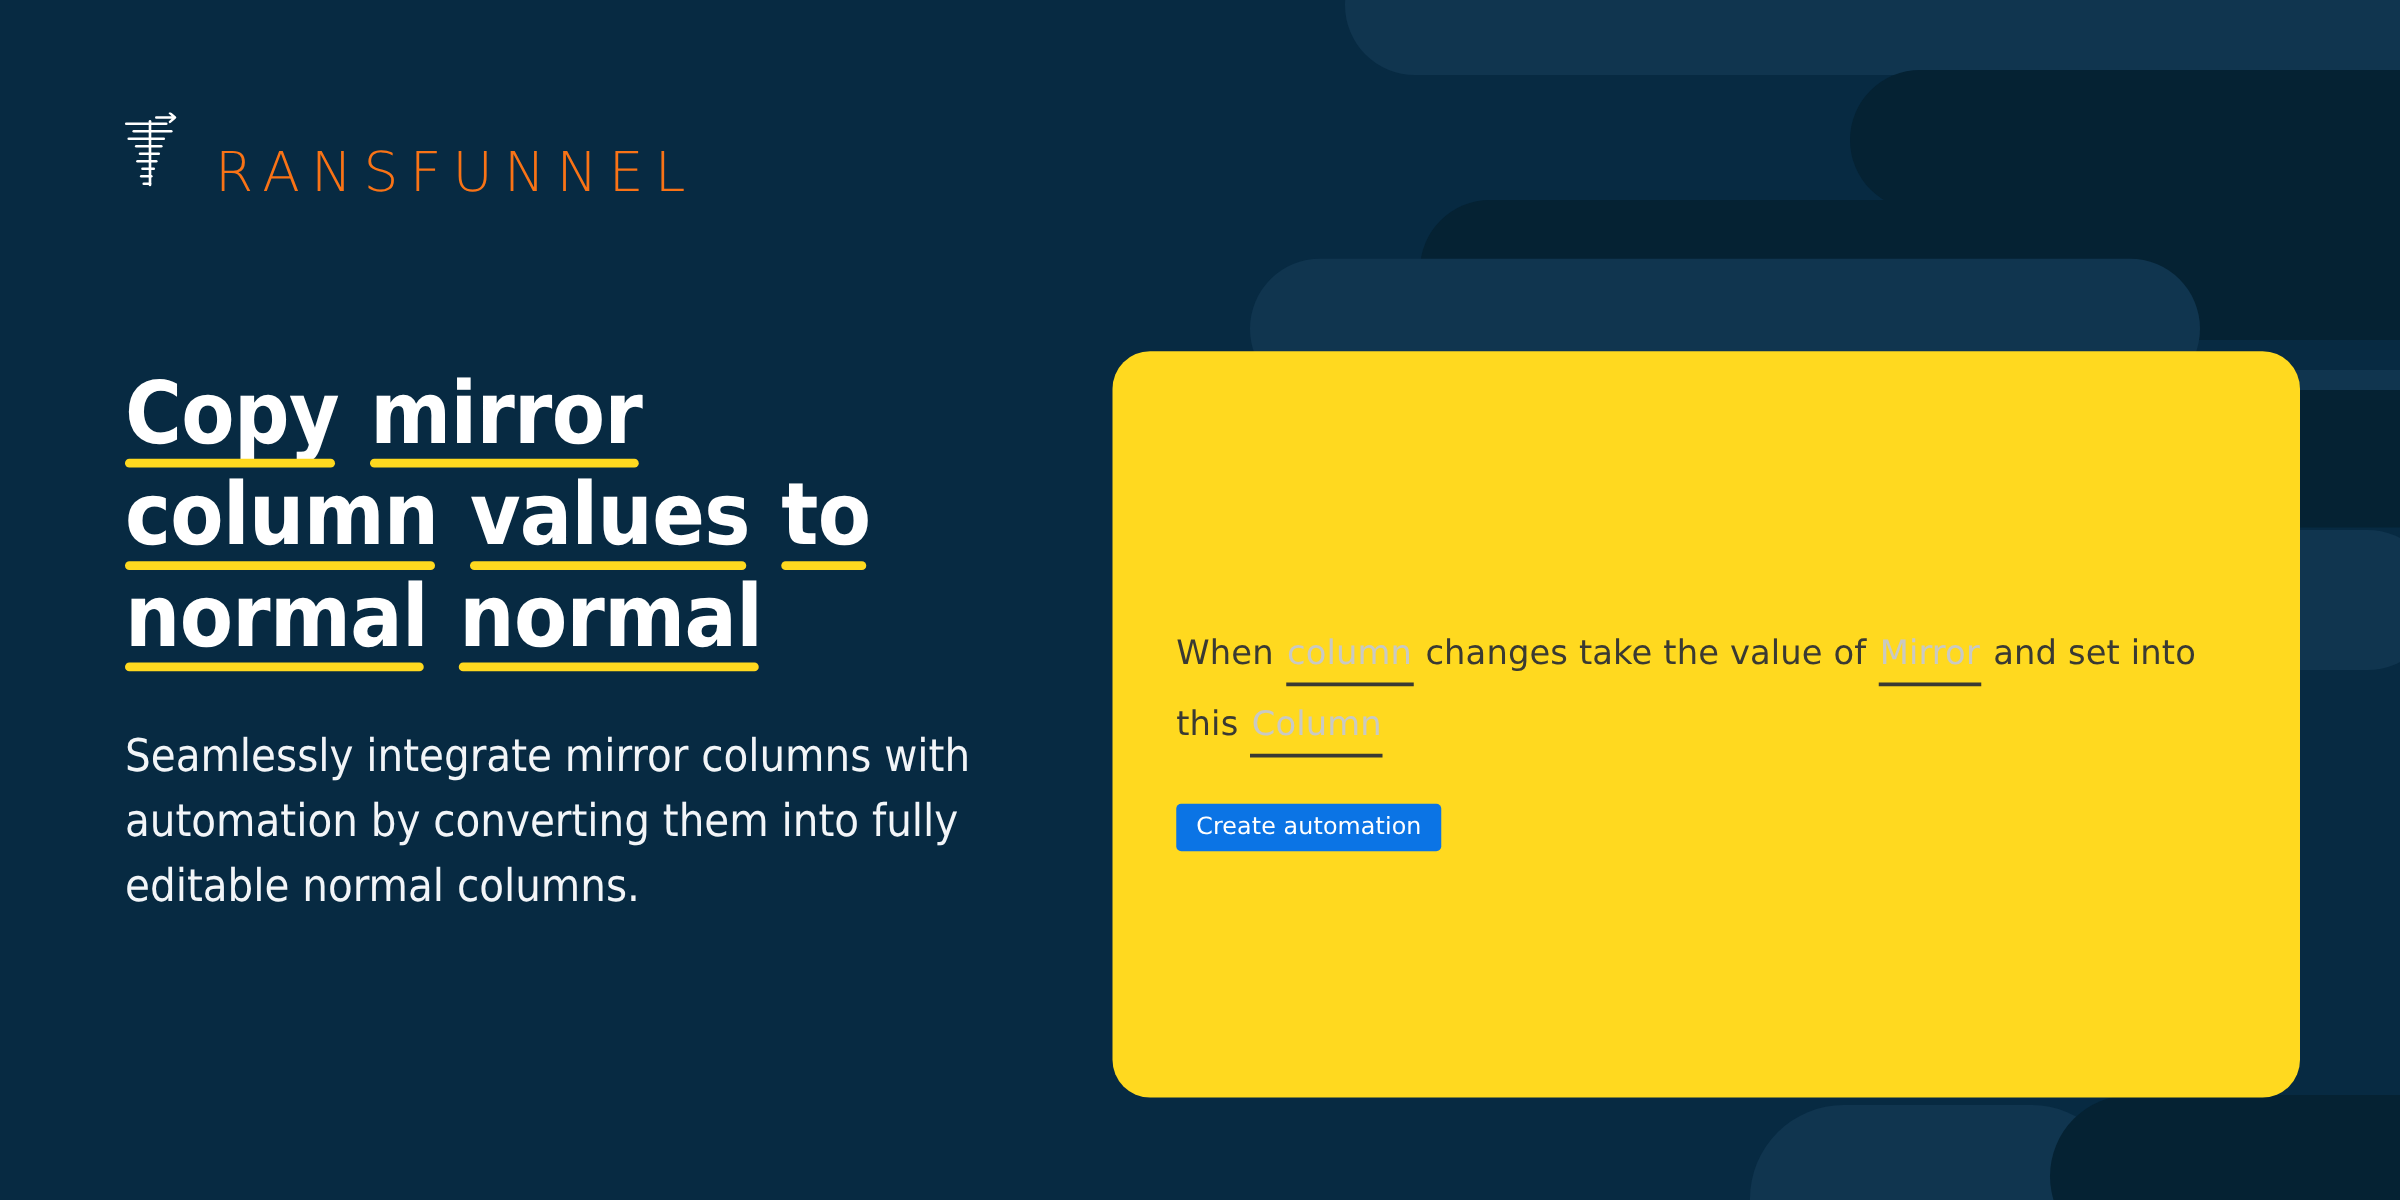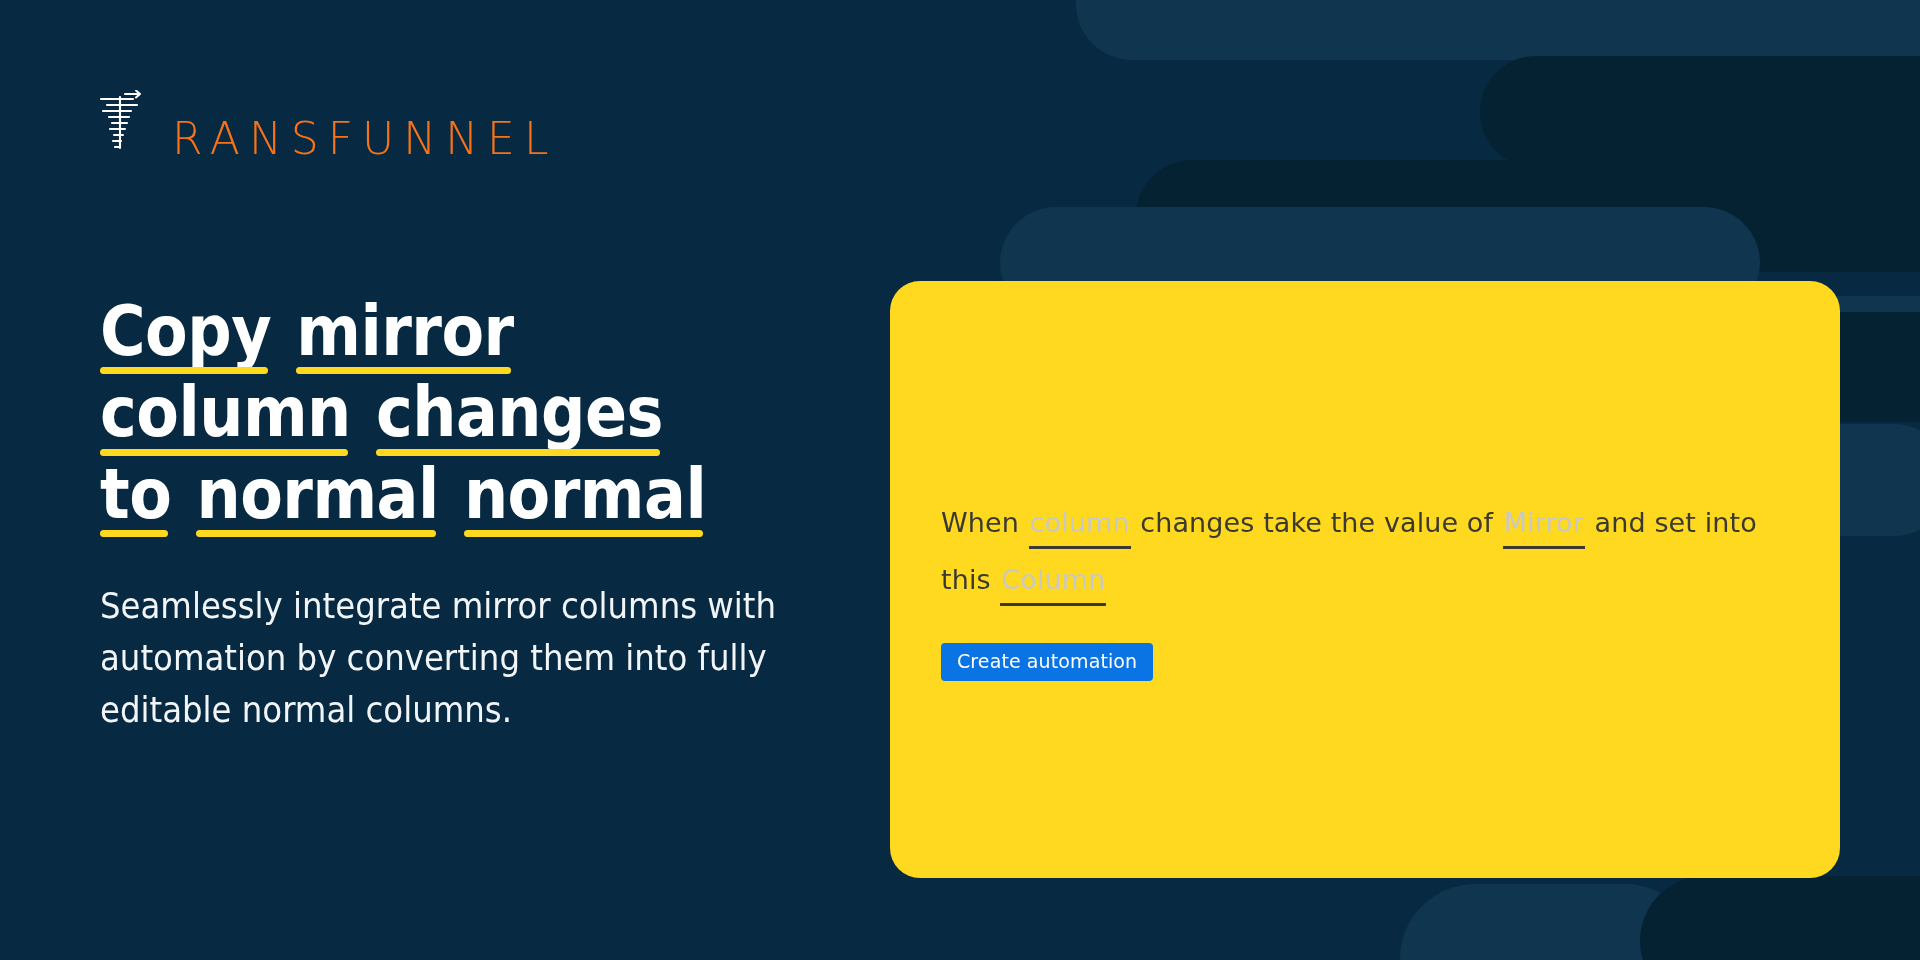--- a/index.html
+++ b/index.html
@@ -168,21 +168,21 @@
       <path d="M26 4 L41 4 L37 0.5 M41 4 L37 7.5" stroke="#ffffff" stroke-width="2" fill="none" stroke-linecap="round" stroke-linejoin="round"></path>
     </svg>
     <span class="logo-word">RANSFUNNEL</span>
   </div>
 
   <div class="left-col">
     <h1 class="headline">
       <span class="w">Copy</span>
       <span class="w">mirror</span>
       <span class="w">column</span>
-      <span class="w">changes</span>
+      <span class="w">values</span>
       <span class="w">to</span>
       <span class="w">normal</span>
       <span class="w">normal</span>
     </h1>
     <p class="subhead">Seamlessly integrate mirror columns with automation by converting them into fully editable normal columns.</p>
   </div>
 
   <div class="card">
     <div class="card-inner">
       <div class="rule-text">

